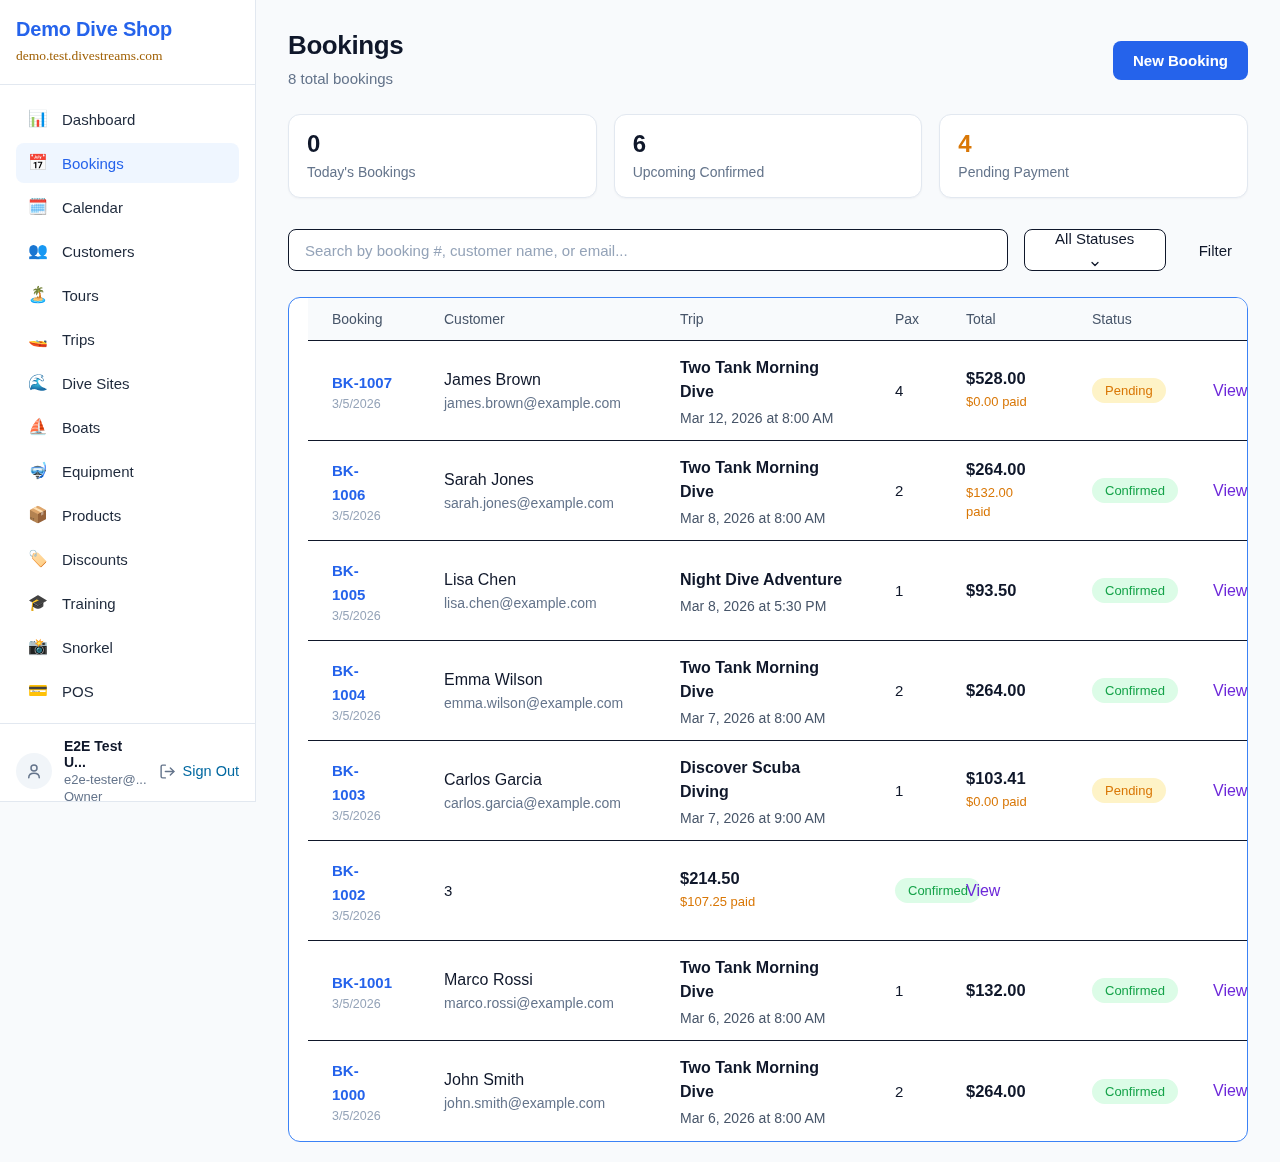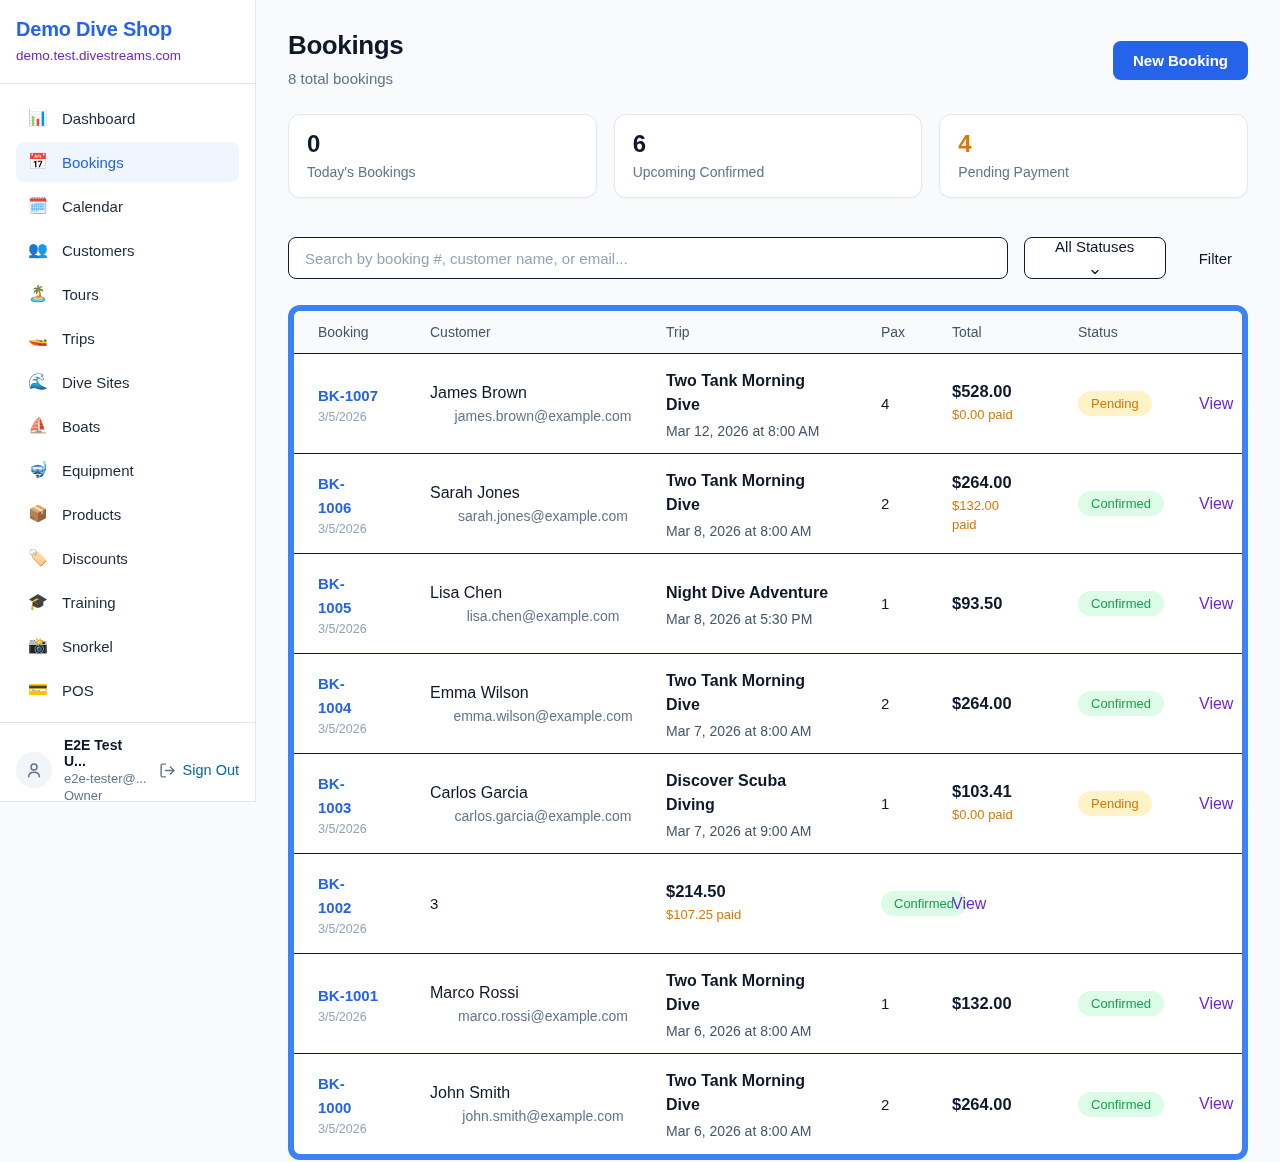--- a/index.html
+++ b/index.html
@@ -9,21 +9,21 @@
     background:#f8fafc; font-family:"Liberation Sans", sans-serif; color:#0f172a;
   }
   
   .sidebar {
     position:absolute; top:0; left:0; width:256px; height:802px;
     background:#ffffff; border-right:1px solid #e2e8f0; border-bottom:1px solid #e2e8f0;
     display:flex; flex-direction:column;
   }
   .sidebar-head { padding:18px 16px 20px; border-bottom:1px solid #e2e8f0; }
   .shop-name { font-size:20px; font-weight:700; color:#2563eb; letter-spacing:-0.2px; }
-  .shop-domain { font-size:13.5px; color:#6d28d9; margin-top:7px; }
+  .shop-domain { font-size:13.5px; color:#a16207; margin-top:7px;font-family:Liberation Serif, serif; }
   .nav { padding:14px 16px 8px; flex:1; }
   .nav-item {
     display:flex; align-items:center; gap:14px; height:40px; margin-bottom:4px;
     padding:0 12px; border-radius:8px; font-size:15px; color:#1e293b; cursor:pointer;
   }
   .nav-item .nav-icon { width:20px; font-size:16px; text-align:center; line-height:1; }
   .nav-item.active { background:#eff6ff; color:#2563eb; }
   .sidebar-user {
     border-top:1px solid #e2e8f0; padding:14px 16px; display:flex; align-items:center; gap:12px;
   }
@@ -47,57 +47,58 @@
     background:#2563eb; color:#ffffff; font-size:15px; font-weight:600; font-family:inherit;
     border:none; border-radius:8px; padding:11px 20px; cursor:pointer; margin-top:11px;
   }
   .stats-row { display:flex; gap:17px; margin-top:27px; }
   .stat-card {
     flex:1; background:#ffffff; border:1px solid #e2e8f0; border-radius:12px;
     padding:15px 18px; height:84px; box-shadow:0 1px 2px rgba(15,23,42,0.04);
   }
   .stat-value { font-size:24px; font-weight:700; color:#0f172a; }
   .stat-label { font-size:14px; color:#64748b; margin-top:6px; }
-  .filters-row { display:flex; align-items:center; margin-top:39px; }
+  .filters-row { display:flex; align-items:center; margin-top:31px; }
   .search-input {
     flex:1; height:42px; border:1px solid #0f172a; border-radius:8px; background:#fff;
     padding:0 16px; font-size:15px; color:#0f172a; font-family:inherit; outline:none;
   }
   .search-input::placeholder { color:#94a3b8; }
   .status-select {
     width:142px; height:42px; margin-left:16px; border:1px solid #0f172a; border-radius:8px;
     background:#fff; display:flex; align-items:center; justify-content:space-between;
     padding:0 13px; font-size:15px; color:#0f172a; cursor:pointer;flex-direction:column;
   }
   .chevron { display:flex; align-items:center; }
   .filter-btn {
     background:none; border:none; font-size:15px; color:#0f172a; font-family:inherit;
     margin-left:33px; margin-right:16px; cursor:pointer;
   }
   
   .table {
-    margin-top:26px; background:#ffffff; border:6px solid #3b82f6; border-radius:12px;
+    margin-top:26px; background:#ffffff; border:1px solid #3b82f6; border-radius:12px;
     overflow:hidden;
+    padding-left:19px;
   }
   .thead, .trow {
     display:grid; grid-template-columns:112px 236px 215px 71px 126px 121px 1fr;
     padding:0 24px; align-items:center;
   }
   .thead { height:43px; background:#f8fafc; border-bottom:1px solid #0f172a; }
   .th { font-size:14px; color:#475569; font-weight:500; }
   .trow { min-height:100px; border-bottom:1px solid #0f172a; }
   .trow:last-child { border-bottom:none; }
   .cell { padding-right:10px; }
   .booking-id {
     display:block; color:#2563eb; font-weight:700; font-size:15px; text-decoration:none;
     white-space:pre-line; line-height:1.6; cursor:pointer;
   }
   .booking-date { color:#94a3b8; font-size:12.5px; margin-top:2px; }
   .customer-name { font-size:16px; color:#0f172a; }
-  .customer-email { font-size:14px; color:#64748b; margin-top:6px;text-align:center; }
+  .customer-email { font-size:14px; color:#64748b; margin-top:6px; }
   .trip-name { font-size:16px; font-weight:600; color:#0f172a; white-space:pre-line; line-height:1.5; }
   .trip-date { font-size:14px; color:#475569; margin-top:6px; }
   .pax-cell { font-size:15px; color:#0f172a; }
   .total-amount { font-size:16.5px; font-weight:700; color:#0f172a; }
   .total-paid { font-size:13px; color:#d97706; margin-top:5px; white-space:pre-line; line-height:1.45; }
   .total-paid:empty { display:none; }
   .badge {
     display:inline-block; padding:5px 13px; border-radius:999px; font-size:13px; font-weight:500;
   }
   .badge.pending { background:#fef3c7; color:#d97706; }

